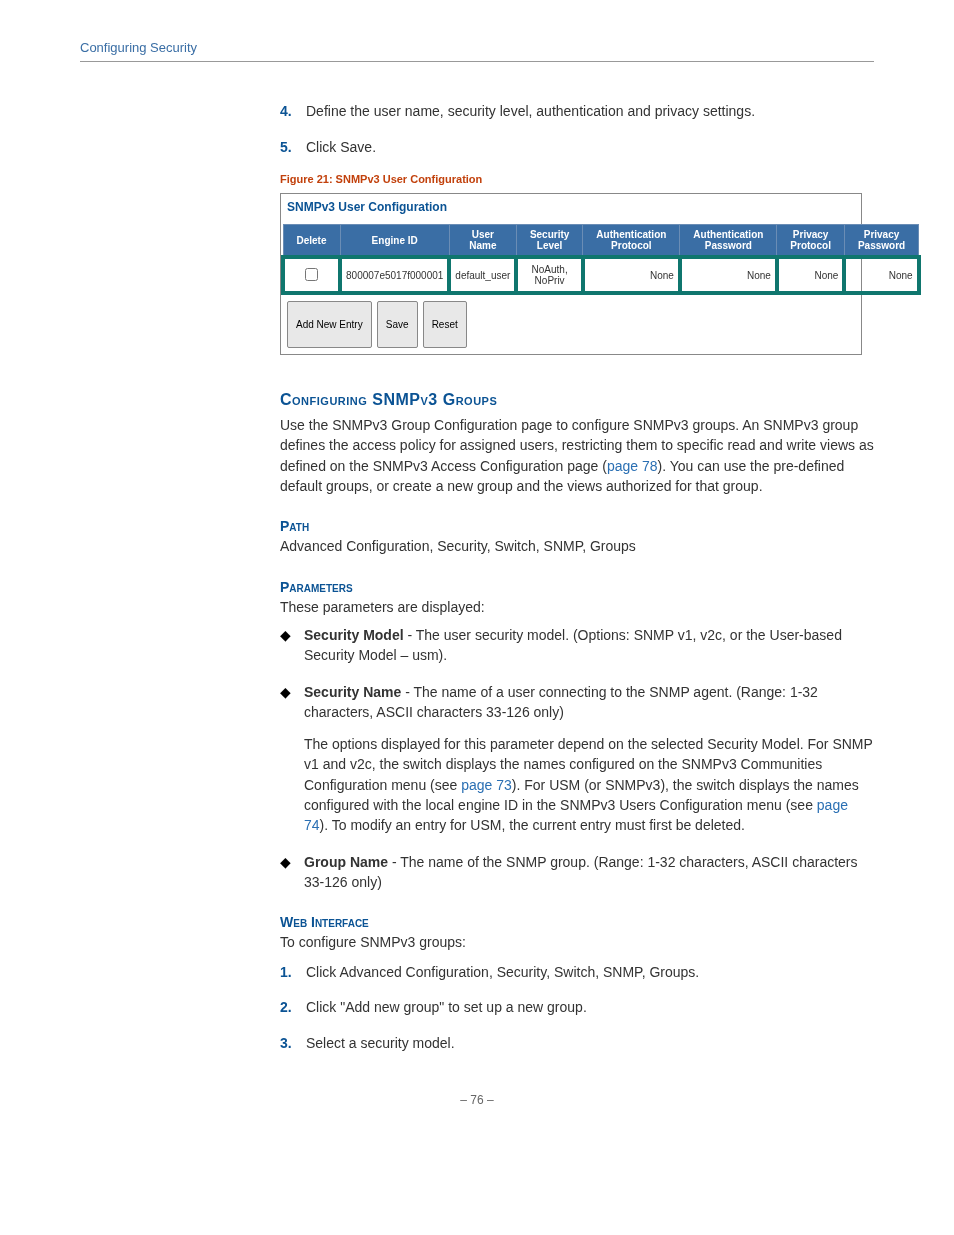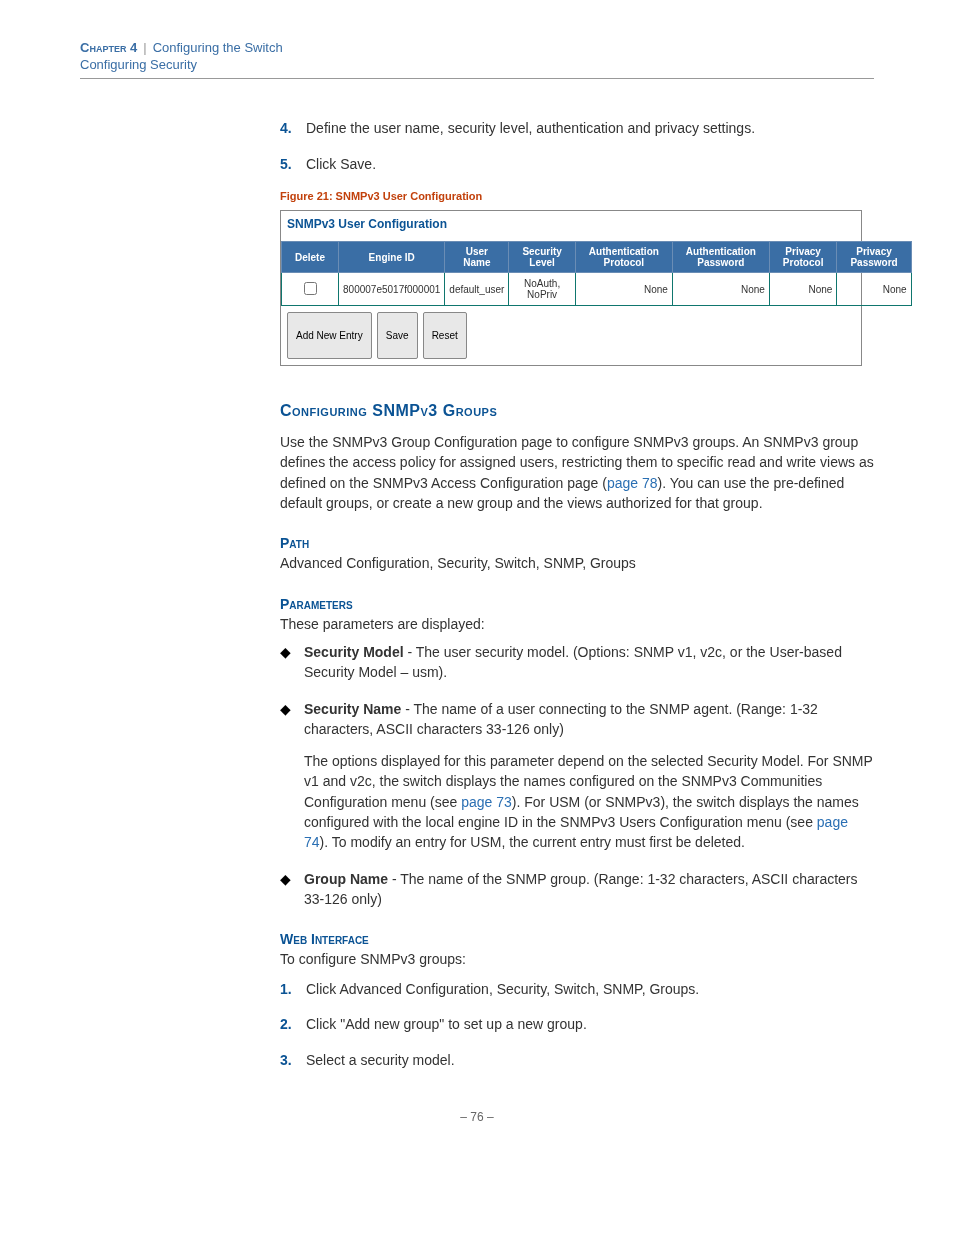--- a/index.html
+++ b/index.html
@@ -84,21 +84,21 @@
   .figure-table th {
     background: #3a6ea5;
     color: #fff;
     font-weight: bold;
     padding: 4px 13px;
     border: 1px solid #6a8db5;
     font-size: 10px;
     text-align: center;
   }
   .figure-table td {
-    border: 1px solid #0f766e;
+    border: 4px solid #0f766e;
     padding: 5px 4px;
     font-size: 10px;
     text-align: center;
     color: #333;
   }
   .figure-btns {
     padding: 6px;
   }
   .figure-btn {
     font-family: Arial, sans-serif;
@@ -108,21 +108,21 @@
     border: 1px solid #888;
     border-radius: 2px;
     margin-right: 2px;
   }
   .section-h {
     color: #0b5394;
     font-weight: bold;
     font-variant: small-caps;
     font-size: 16px;
     margin-top: 36px;
-    margin-bottom: 12px;
+    margin-bottom: 6px;
     letter-spacing: 0.5px;
   }
   .para {
     font-size: 14px;
     line-height: 1.45;
     margin-bottom: 14px;
   }
   .sub-h {
     color: #0b5394;
     font-weight: bold;
@@ -160,25 +160,20 @@
     margin-top: 40px;
   }
   input[type=checkbox] {
     margin: 0;
   }
 </style>
 </head>
 <body>
 
 <div class="page">
-  <div class="header-line">
-    <span class="chapter">Chapter 4</span>
-    <span class="sep">|</span>
-    <span>Configuring the Switch</span>
-  </div>
   <div class="header-sub">Configuring Security</div>
   <hr class="header-rule">
 
   <div class="content">
 
     <ol class="steps">
       <li>
         <span class="num">4.</span>
         <span>Define the user name, security level, authentication and privacy settings.</span>
       </li>

